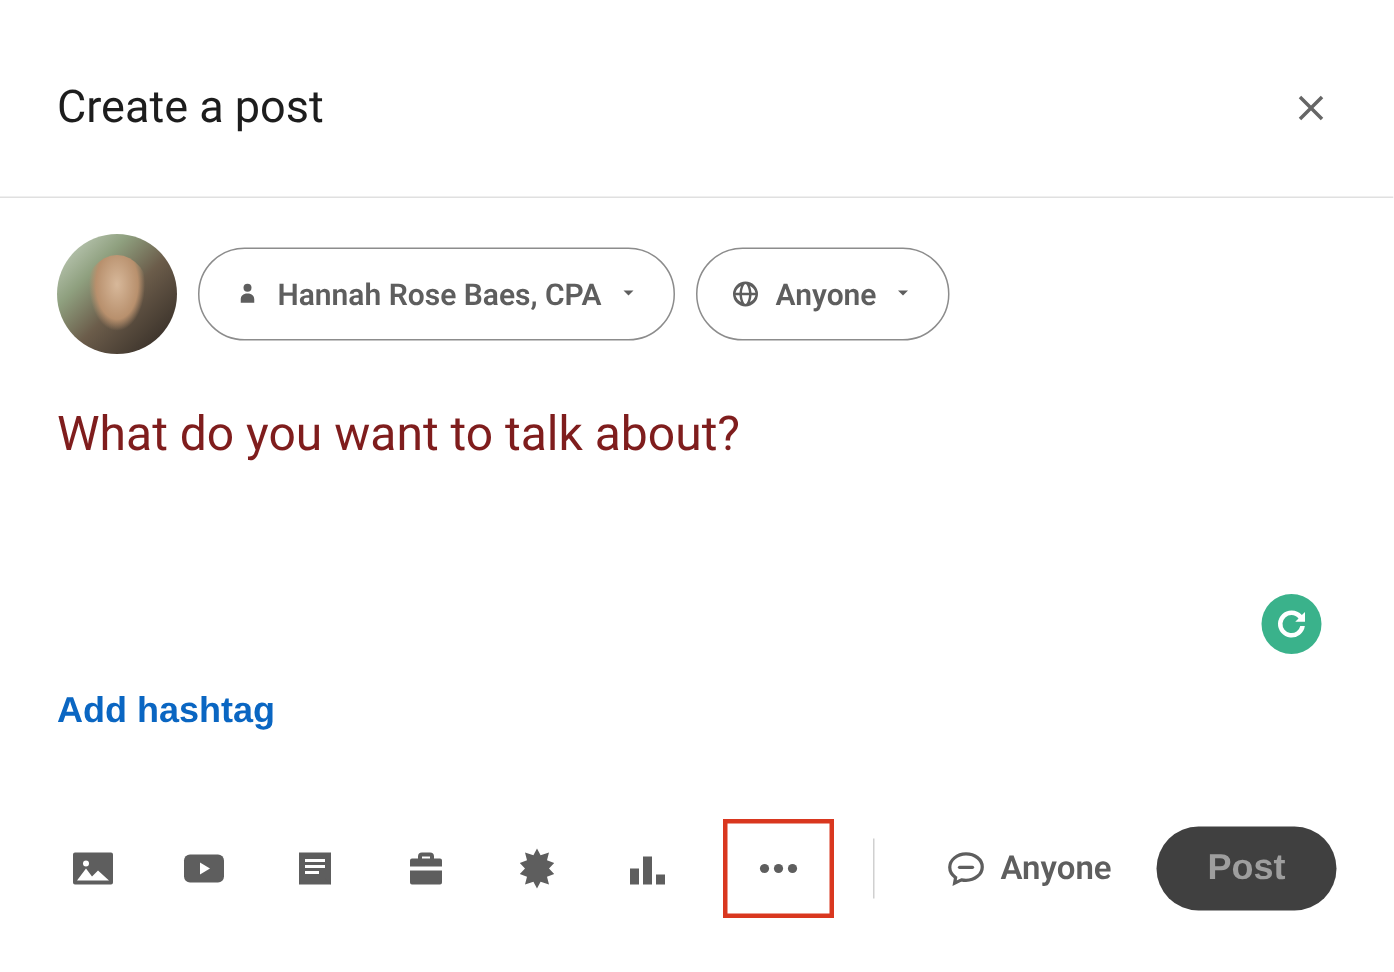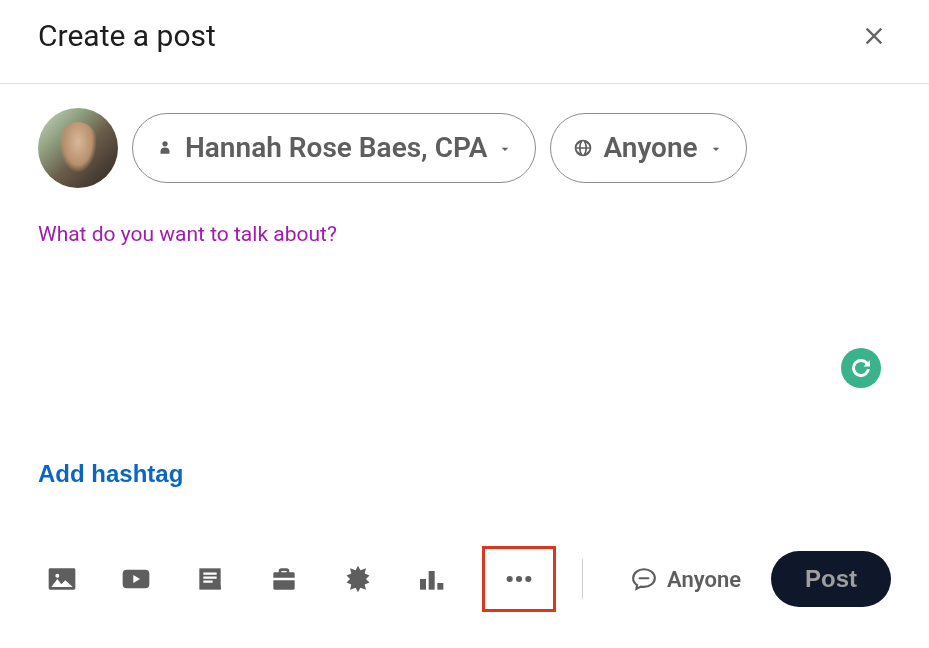--- a/index.html
+++ b/index.html
@@ -16,22 +16,23 @@
   .modal {
     width: 929px;
     height: 648px;
     display: flex;
     flex-direction: column;
   }
   .header {
     display: flex;
     align-items: center;
     justify-content: space-between;
-    padding: 18px 38px 30px 38px;
+    padding: 18px 38px 42px 38px;
     border-bottom: 1px solid #e0e0e0;
+    margin-top: 36px;
   }
   .title {
     font-size: 30px;
     font-weight: 400;
     color: #1d1d1d;
   }
   .close-btn {
     width: 34px;
     height: 34px;
     display: flex;
@@ -71,32 +72,32 @@
     border-radius:50% 50% 45% 45%;
     background: radial-gradient(ellipse at 50% 35%, #d7b89a 0%, #b8906d 45%, rgba(0,0,0,0) 60%);
   }
   .pill {
     display: flex;
     align-items: center;
     gap: 10px;
     border: 1.5px solid #8c8c8c;
     border-radius: 999px;
     padding: 20px 22px;
-    font-size: 28px;
+    font-size: 20px;
     font-weight: 600;
     color: #5e5e5e;
     cursor: pointer;
     line-height: 1;
   }
   .pill .picon { display:flex; align-items:center; }
   .pill .picon svg { width: 20px; height: 20px; fill:#5e5e5e; }
   .pill .caret svg { width:16px; height:16px; fill:#5e5e5e; }
   .composer {
-    font-size: 21px;
-    color: #a21caf;
+    font-size: 32px;
+    color: #7f1d1d;
     min-height: 150px;
     outline: none;
   }
   .grammarly {
     position: absolute;
     right: 48px;
     top: 264px;
     width: 40px;
     height: 40px;
     border-radius: 50%;
@@ -158,21 +159,21 @@
     gap:10px;
     margin-left: 40px;
     color:#5e5e5e;
     font-size:22px;
     font-weight:600;
     cursor:pointer;
   }
   .comment-scope svg { width:26px; height:26px; fill:#5e5e5e;}
   .spacer { flex:1; }
   .post-btn {
-    background:#0f172a;
+    background:#404040;
     color:#9e9e9e;
     border:none;
     border-radius: 28px;
     padding: 14px 34px;
     font-size:24px;
     font-weight:600;
     cursor:default;
   }
 </style>
 </head>

